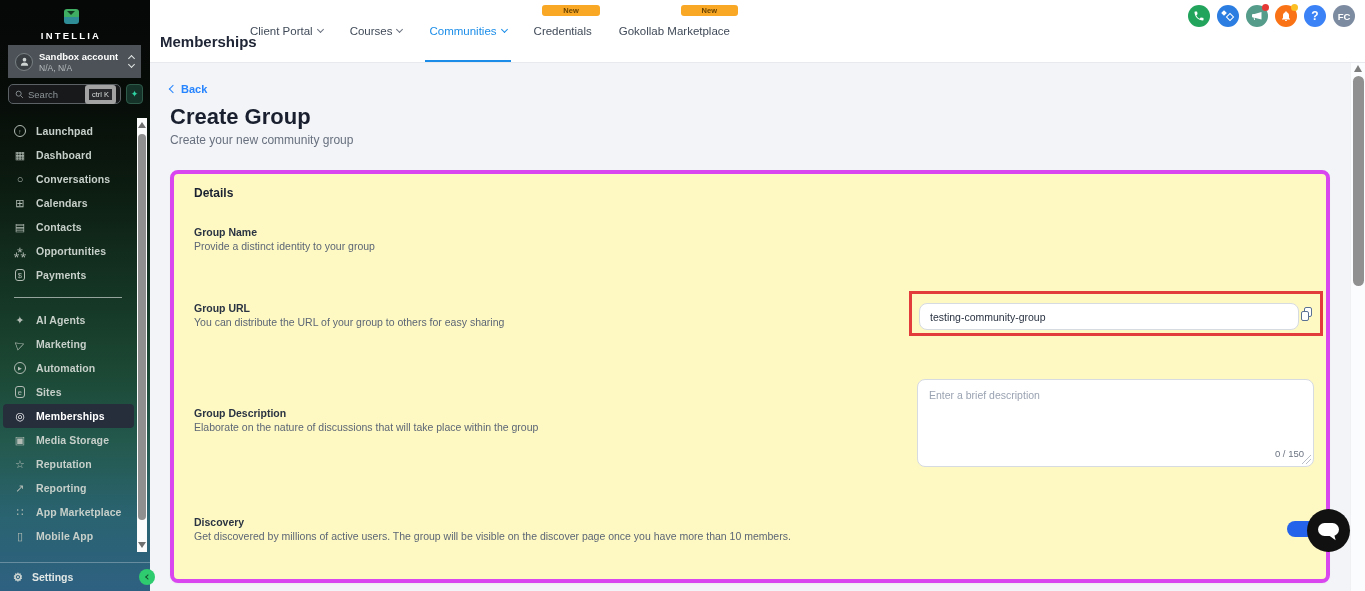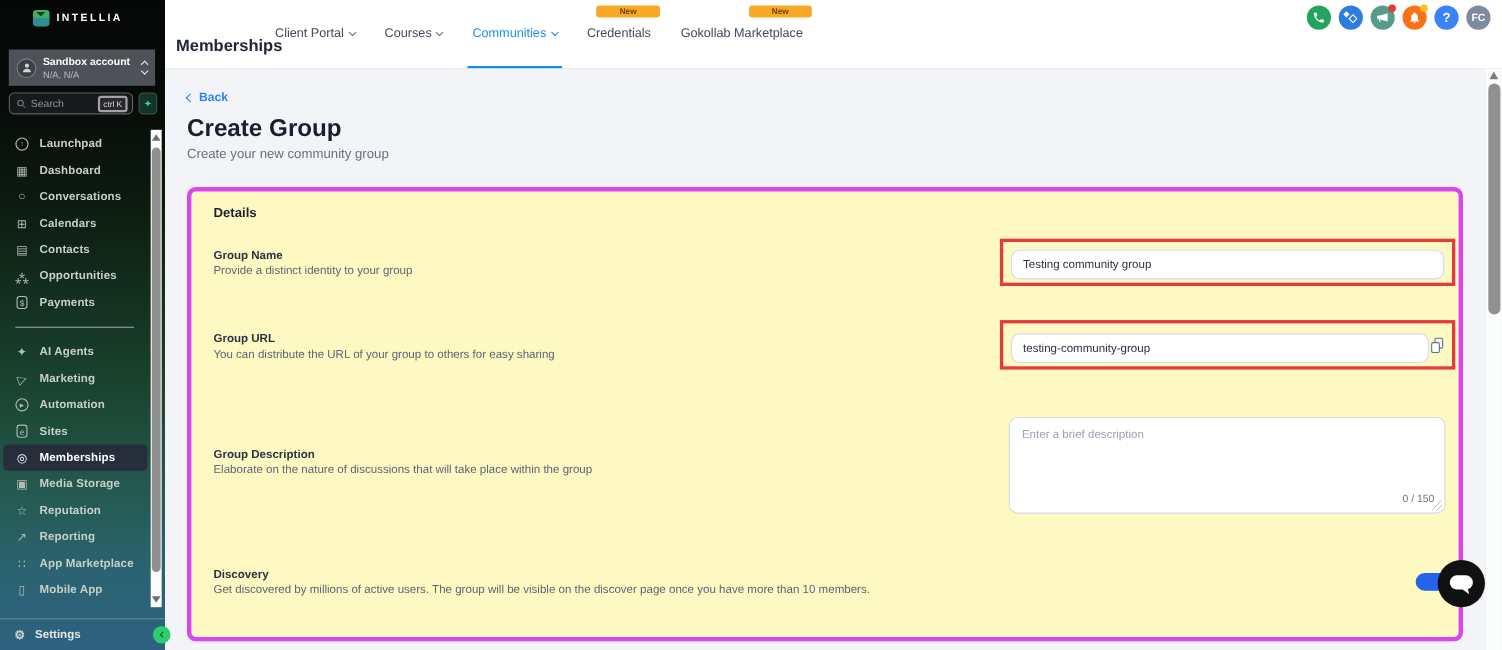--- a/index.html
+++ b/index.html
@@ -3,42 +3,42 @@
 <meta charset="utf-8">
 <style>
   * { margin:0; padding:0; box-sizing:border-box; }
   html,body { width:1365px; height:591px; overflow:hidden; background:#fff;
               font-family:"Liberation Sans", sans-serif; }
 
   
   #sidebar { position:absolute; left:0; top:0; width:150px; height:591px;
     background:linear-gradient(180deg,#060707 0%,#070c08 16%,#0c1c11 32%,#143322 48%,#1b4733 62%,#245a50 76%,#2a6370 87%,#2e6181 100%);
     color:#c6cfc9; z-index:3; }
-  #logo-row { position:absolute; left:0; top:9px; width:142px; display:flex; align-items:center; justify-content:center; gap:6px; }
+  #logo-row { position:absolute; left:0; top:9px; width:142px; display:flex; align-items:center; justify-content:center; gap:6px;flex-direction:column; }
   #logo-mark { width:15px; height:15px; border-radius:3px; position:relative;
     background:linear-gradient(180deg,#3fae63 0%,#3fae63 52%,#2e8d96 52%,#2e8d96 100%); }
   #logo-mark::after { content:""; position:absolute; left:3px; top:2px; width:0; height:0;
     border-left:4.5px solid transparent; border-right:4.5px solid transparent; border-top:4px solid #123a22; }
   #logo-text { color:#fff; font-size:9.5px; font-weight:700; letter-spacing:2.2px; }
 
   #account-card { position:absolute; left:8px; top:45px; width:133px; height:33px; background:#4c5257;
     border-radius:0; display:flex; align-items:center; padding:0 7px; gap:6px; cursor:pointer; }
   #account-avatar { width:18px; height:18px; border-radius:50%; background:#3a4043; border:1px solid #7a8184;
     display:flex; align-items:center; justify-content:center; flex:none; }
   .acct-name { color:#fff; font-size:9.5px; font-weight:700; line-height:12px; white-space:nowrap; }
   .acct-sub  { color:#b4babd; font-size:8.5px; line-height:10px; }
   .unfold { margin-left:auto; display:flex; flex-direction:column; gap:1px; }
   .unfold i { width:5px; height:5px; border-right:1.5px solid #e3e6e6; border-bottom:1.5px solid #e3e6e6; display:block; }
   .unfold .up   { transform:rotate(-135deg); }
   .unfold .down { transform:rotate(45deg); }
 
   #search-box { position:absolute; left:8px; top:84px; width:113px; height:20px; background:#17191b;
     border:1px solid #5b6165; border-radius:5px; display:flex; align-items:center; padding:0 4px 0 6px; gap:4px; }
   #search-ph { color:#8e9597; font-size:9.5px; flex:1; }
-  #shortcut-badge { background:#27292c; border:2px solid #a3a3a3; border-radius:3px; color:#d7dbd9;
+  #shortcut-badge { background:#27292c; border:4px solid #a3a3a3; border-radius:3px; color:#d7dbd9;
     font-size:7.5px; padding:1px 3px; line-height:9px; }
   #ai-button { position:absolute; left:126px; top:84px; width:17px; height:20px; border-radius:4px;
     background:#16332a; border:1px solid #2e5a49; color:#2fd6a3; font-size:9px; display:flex;
     align-items:center; justify-content:center; cursor:pointer; }
 
   #nav-list { position:absolute; left:0; top:119px; width:138px; }
   .nav-item { height:24px; display:flex; align-items:center; padding-left:13px; gap:9px;
     font-size:10.5px; font-weight:600; letter-spacing:.1px; cursor:pointer; color:#c6cfc9; }
   .nav-item .ic { width:14px; display:flex; align-items:center; justify-content:center;
     font-size:11px; color:#b2bcb5; font-weight:400; }
@@ -335,23 +335,20 @@
     <span>Back</span>
   </div>
   <div id="page-title">Create Group</div>
   <div id="page-subtitle">Create your new community group</div>
 
   <div id="card">
     <div id="details-title">Details</div>
 
     <div class="f-label" style="top:52px">Group Name</div>
     <div class="f-desc" style="top:66px">Provide a distinct identity to your group</div>
-    <div class="annotation" style="left:735px; top:43px; width:414px; height:43px;">
-      <input class="text-input" style="left: 7px; top: 7px; width: 394px;" value="Testing community group">
-    </div>
 
     <div class="f-label" style="top:128px">Group URL</div>
     <div class="f-desc" style="top:142px">You can distribute the URL of your group to others for easy sharing</div>
     <div class="annotation" style="left:735px; top:117px; width:414px; height:45px;">
       <input class="text-input" style="left: 7px; top: 9px; width: 380px;" value="testing-community-group">
       <div id="copy-btn">
         <span class="back"></span>
           <span class="front"></span>
       </div>
     </div>

